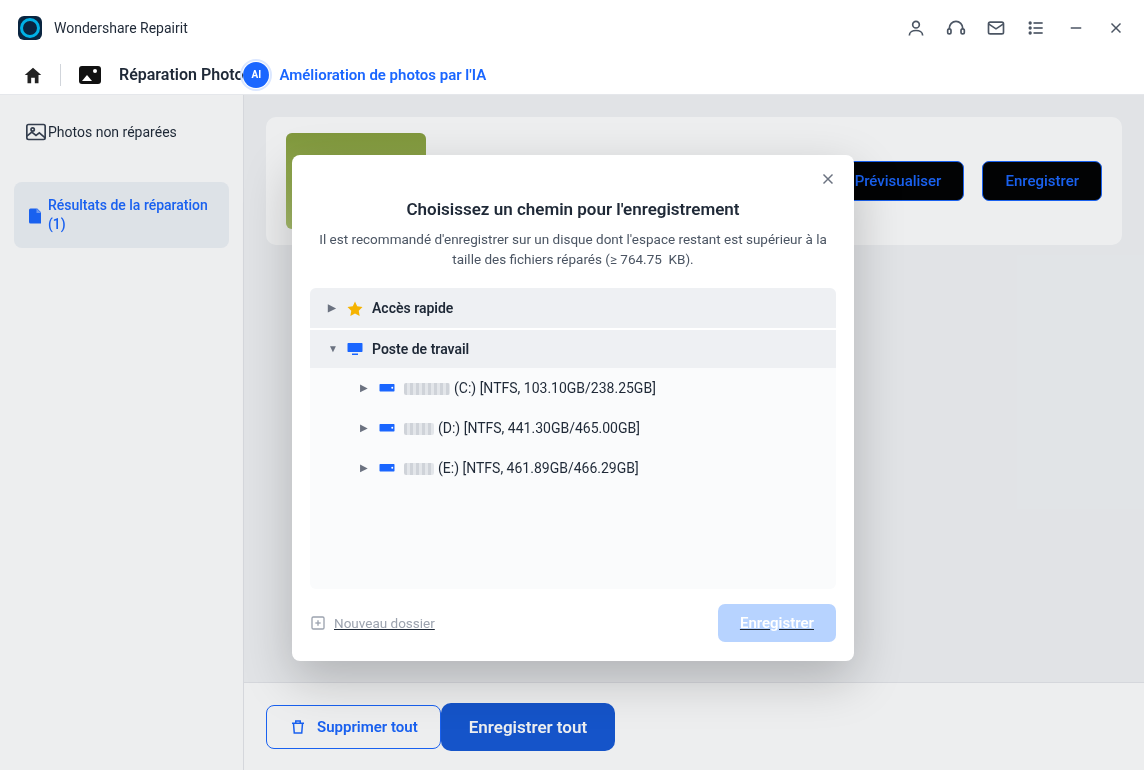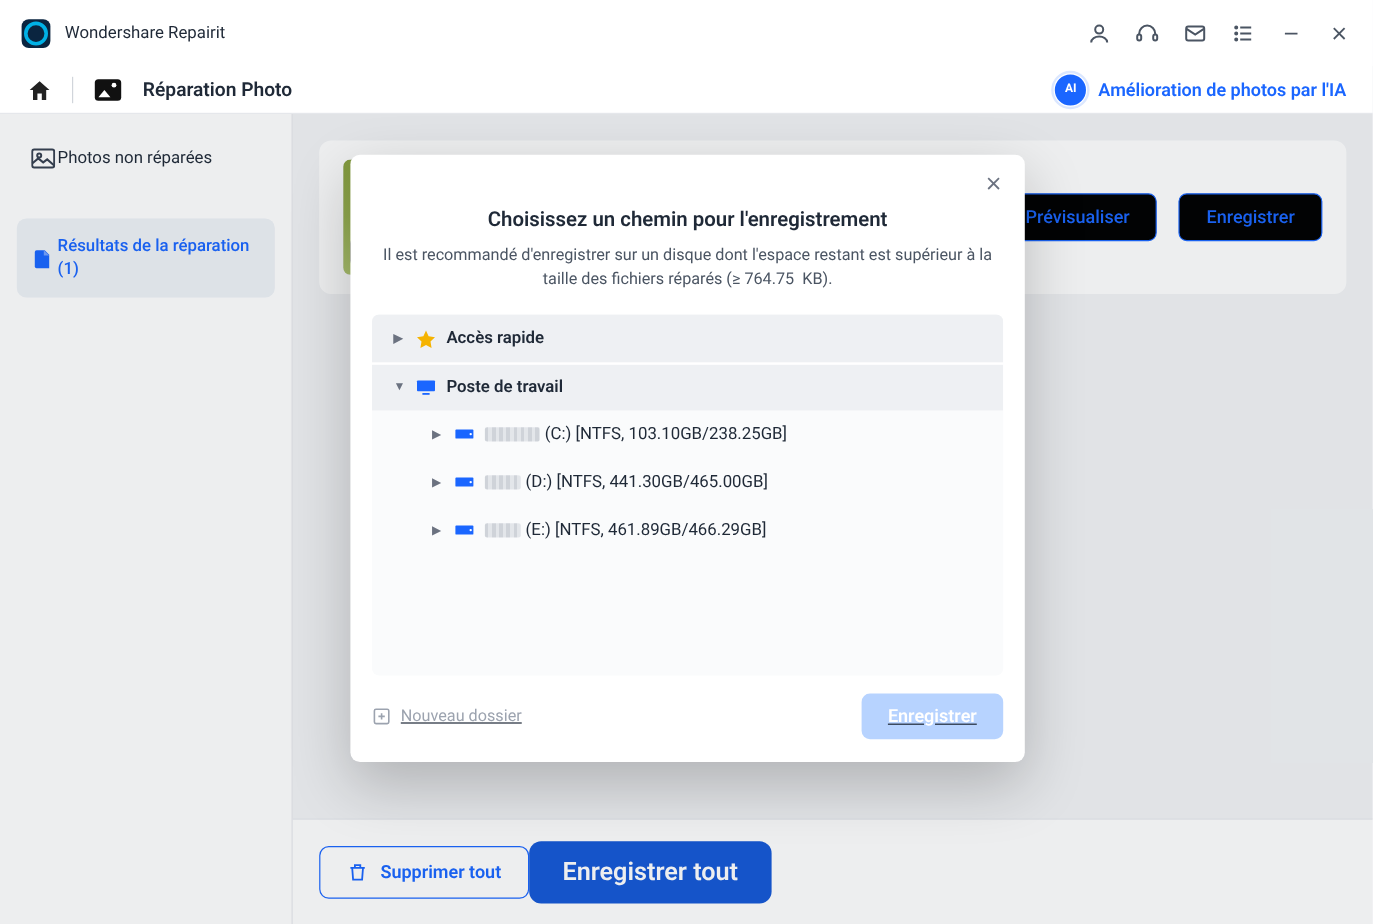--- a/index.html
+++ b/index.html
@@ -8,21 +8,21 @@
   
   .titlebar { height: 55px; display: flex; align-items: center; padding: 0 18px; background: #fff; justify-content: space-between; }
   .titlebar-left { display: flex; align-items: center; gap: 12px; }
   .app-logo { width: 24px; height: 24px; background: #0a2540; border-radius: 6px; position: relative; display: flex; align-items: center; justify-content: center; }
   .app-logo::before { content: ""; width: 14px; height: 14px; border: 3px solid #00b1e6; border-radius: 50%; display: block; }
   .app-title { font-size: 14px; color: #1f2937; }
   .titlebar-right { display: flex; align-items: center; gap: 20px; color: #4b5563; }
   .titlebar-right .tb-icon { width: 20px; height: 20px; display: flex; align-items: center; justify-content: center; cursor: pointer; }
 
   
-  .subheader { height: 40px; display: flex; align-items: center; padding: 0 22px; justify-content: space-between; border-bottom: 1px solid #e5e7eb; }
+  .subheader { height: 40px; display: flex; align-items: center; padding: 0 22px; border-bottom: 1px solid #e5e7eb; }
   .subheader-left { display: flex; align-items: center; gap: 18px; }
   .home-icon { width: 20px; height: 20px; color: #222; cursor: pointer; }
   .vr { width: 1px; height: 22px; background: #d1d5db; }
   .pic-icon { width: 22px; height: 18px; background: #111; border-radius: 3px; position: relative; }
   .pic-icon::after { content:""; position:absolute; bottom:3px; left:3px; width:0; height:0; border-left:5px solid transparent; border-right:5px solid transparent; border-bottom:6px solid #fff;}
   .pic-icon::before { content:""; position:absolute; top:3px; right:4px; width:4px;height:4px;border-radius:50%;background:#fff;}
   .subheader-title { font-size: 16px; font-weight: 600; }
   .ai-link { display: flex; align-items: center; gap: 10px; color: #1a66ff; font-weight: 600; font-size: 15px; cursor: pointer;}
   .ai-badge { width: 26px; height: 26px; border-radius: 50%; background: #1a66ff; color: #fff; font-size: 10px; font-weight:700; display:flex; align-items:center; justify-content:center; position:relative;}
   .ai-badge::after { content:""; position:absolute; inset:-3px; border-radius:50%; border:2px solid #dbe7ff;}
@@ -41,25 +41,25 @@
   .thumb-wrap { position:relative; width: 140px; height: 96px; border-radius: 6px; overflow:hidden; background:#e5e7eb;}
   .thumb-img { position:absolute; inset:0; background: linear-gradient(180deg, #8aa23e 0%, #9cb552 50%, #b2c871 100%);}
   .thumb-badge { position:absolute; left:6px; bottom:6px; width:26px; height:26px; background:#222; border-radius:6px; display:flex; align-items:center; justify-content:center;}
   .thumb-badge svg { width:16px; height:16px; }
   .file-name { font-size: 16px; color:#1f2937; }
   .card-actions { margin-left:auto; display:flex; gap: 18px;}
   .btn-outline { border:1.5px solid #1a66ff; color:#1a66ff; background:#000000; padding: 10px 22px; border-radius: 7px; font-size:15px; font-weight:500; cursor:pointer;}
 
   .footer { height: 88px; background:#fff; border-top:1px solid #e5e7eb; display:flex; align-items:center; padding: 0 22px; }
   .btn-outline-danger-ish { border:1.5px solid #1a66ff; color:#1a66ff; background:#fff; padding: 12px 22px; border-radius: 8px; font-size:15px; font-weight:600; cursor:pointer; display:flex; align-items:center; gap:10px;}
-  .btn-primary { background:#1558d6; color:#fff; border:none; padding: 14px 28px; border-radius:10px; font-size:21px; font-weight:600; cursor:pointer;}
+  .btn-primary { background:#1558d6; color:#fff; border:none; padding: 14px 28px; border-radius:10px; font-size:17px; font-weight:600; cursor:pointer;}
 
   
   .overlay { position:absolute; inset:95px 0 0 0; background: rgba(31,41,55,0.08);}
-  .modal { position:absolute; left: 292px; top: 129px; width: 562px; height: 506px; background:#fff; border-radius:8px; box-shadow: 0 18px 50px rgba(0,0,0,.22); padding: 18px 18px 18px 18px; display:flex; flex-direction:column;}
+  .modal { position:absolute; left: 292px; top: 155px; width: 562px; height: 506px; background:#fff; border-radius:8px; box-shadow: 0 18px 50px rgba(0,0,0,.22); padding: 18px 18px 18px 18px; display:flex; flex-direction:column;}
   .modal-close { position:absolute; top:12px; right:14px; width:24px; height:24px; cursor:pointer; color:#6b7280; display:flex; align-items:center; justify-content:center;}
   .modal-title { text-align:center; font-size:17px; font-weight:600; margin-top: 26px;}
   .modal-desc { text-align:center; font-size:13.5px; color:#4b5563; margin: 10px 6px 0 6px; line-height:1.5;}
   .tree { background:#fafbfc; border-radius:6px; margin-top:18px; flex:1; overflow:hidden; padding: 0;}
   .tree-row { display:flex; align-items:center; height:40px; font-size:14px; padding-left: 18px; gap:8px; cursor:pointer;}
   .tree-row.group { background:#eef0f3; font-weight:600;}
   .tree-row.group + .tree-row.group { border-top: 2px solid #fff;}
   .tree-row .chev { width:10px; color:#6b7280; font-size:10px;}
   .tree-row .row-icon { width:18px; height:16px; flex-shrink:0;}
   .drive-row { padding-left: 50px;}

